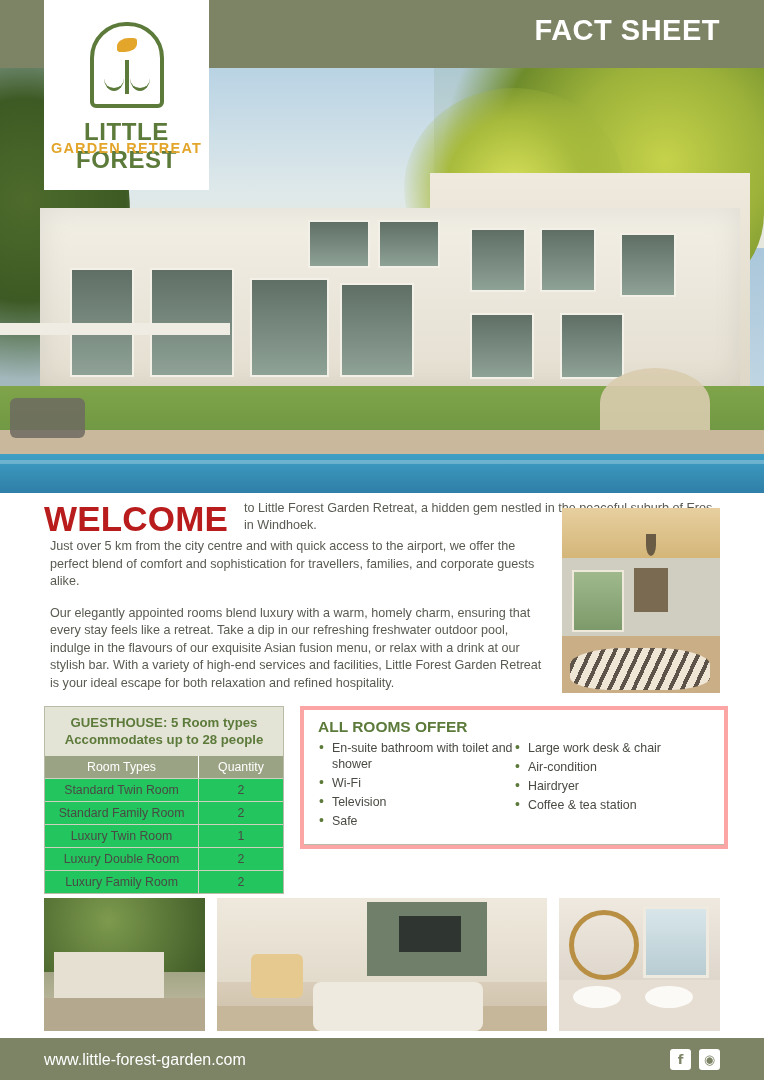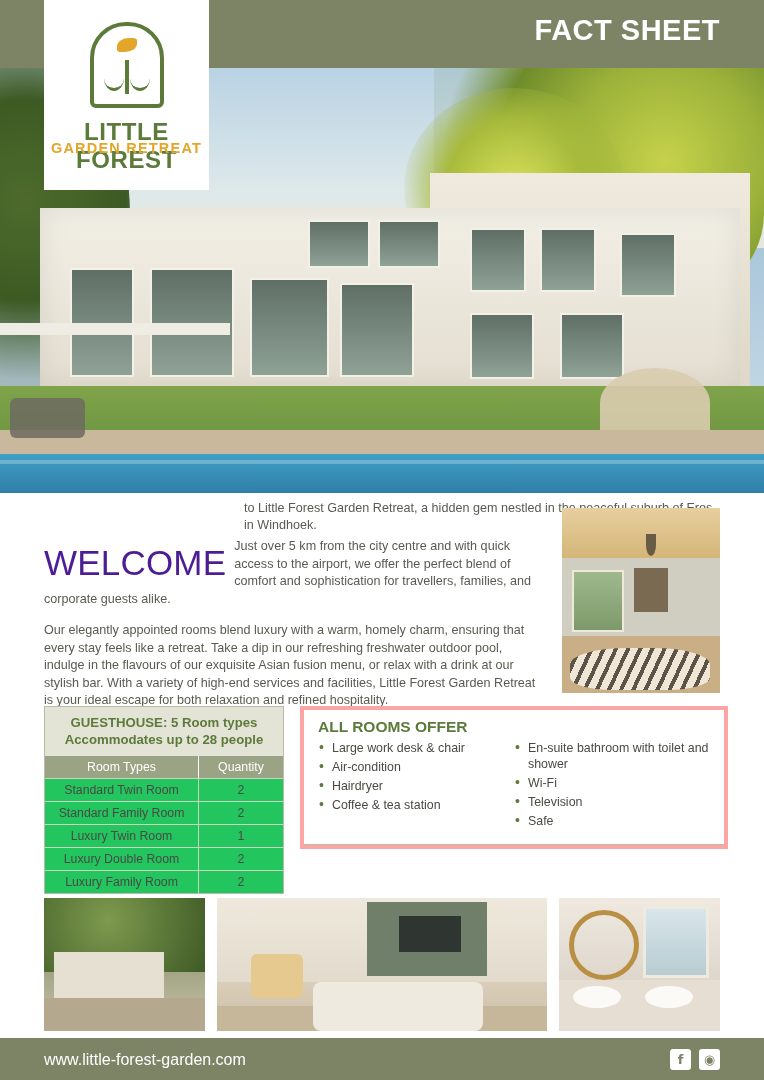--- a/index.html
+++ b/index.html
@@ -159,44 +159,43 @@
   }
 
   
   .welcome-wrap {
     position: absolute;
     left: 44px; top: 500px;
     width: 676px;
   }
   .welcome-head {
     font-size: 35px;
-    font-weight: normal;
-    color: #4c1d95;
+    font-weight: bold;
+    color: #b91c1c;
     letter-spacing: 0.2px;
     float: left;
     line-height: 38px;
     margin-right: 8px;
-    margin-top: 44px;
   }
   .welcome-lead {
     font-size: 12.6px;
     color: #5a5a52;
     line-height: 17px;
     padding-left: 200px;
     min-height: 36px;
   }
   .welcome-body {
     clear: none;
     font-size: 12.6px;
     color: #5a5a52;
     line-height: 17.5px;
     width: 500px;
     margin-top: 2px;
   }
-  .welcome-body p { margin: 0 0 14px 0; }
+  .welcome-body p { margin: 0 0 14px 6px; }
 
   .welcome-photo {
     position: absolute;
     right: 0; top: 8px;
     width: 158px; height: 185px;
     background: linear-gradient(#d8c49b, #b59a6e);
     overflow: hidden;
   }
   .wp-ceiling {
     position: absolute; left: 0; top: 0; width: 158px; height: 52px;
@@ -471,30 +470,30 @@
   <div class="rooms-row">
     <div class="rooms-col-type">Luxury Family Room</div>
     <div class="rooms-col-qty">2</div>
   </div>
 </div>
 
 <div class="offer-box">
   <div class="offer-title">ALL ROOMS OFFER</div>
   <div class="offer-cols">
     <div class="offer-col">
+      <div class="offer-item">En-suite bathroom with toilet and shower</div>
+      <div class="offer-item">Wi-Fi</div>
+      <div class="offer-item">Television</div>
+      <div class="offer-item">Safe</div>
+    </div>
+    <div class="offer-col">
       <div class="offer-item">Large work desk &amp; chair</div>
       <div class="offer-item">Air-condition</div>
       <div class="offer-item">Hairdryer</div>
       <div class="offer-item">Coffee &amp; tea station</div>
-    </div>
-    <div class="offer-col">
-      <div class="offer-item">En-suite bathroom with toilet and shower</div>
-      <div class="offer-item">Wi-Fi</div>
-      <div class="offer-item">Television</div>
-      <div class="offer-item">Safe</div>
     </div>
   </div>
   <div class="offer-divider"></div>
 </div>
 
 <div class="photo-row">
   <div class="ph ph1">
     <div class="ph1-tree"></div>
     <div class="ph1-house"></div>
     <div class="ph1-ground"></div>

